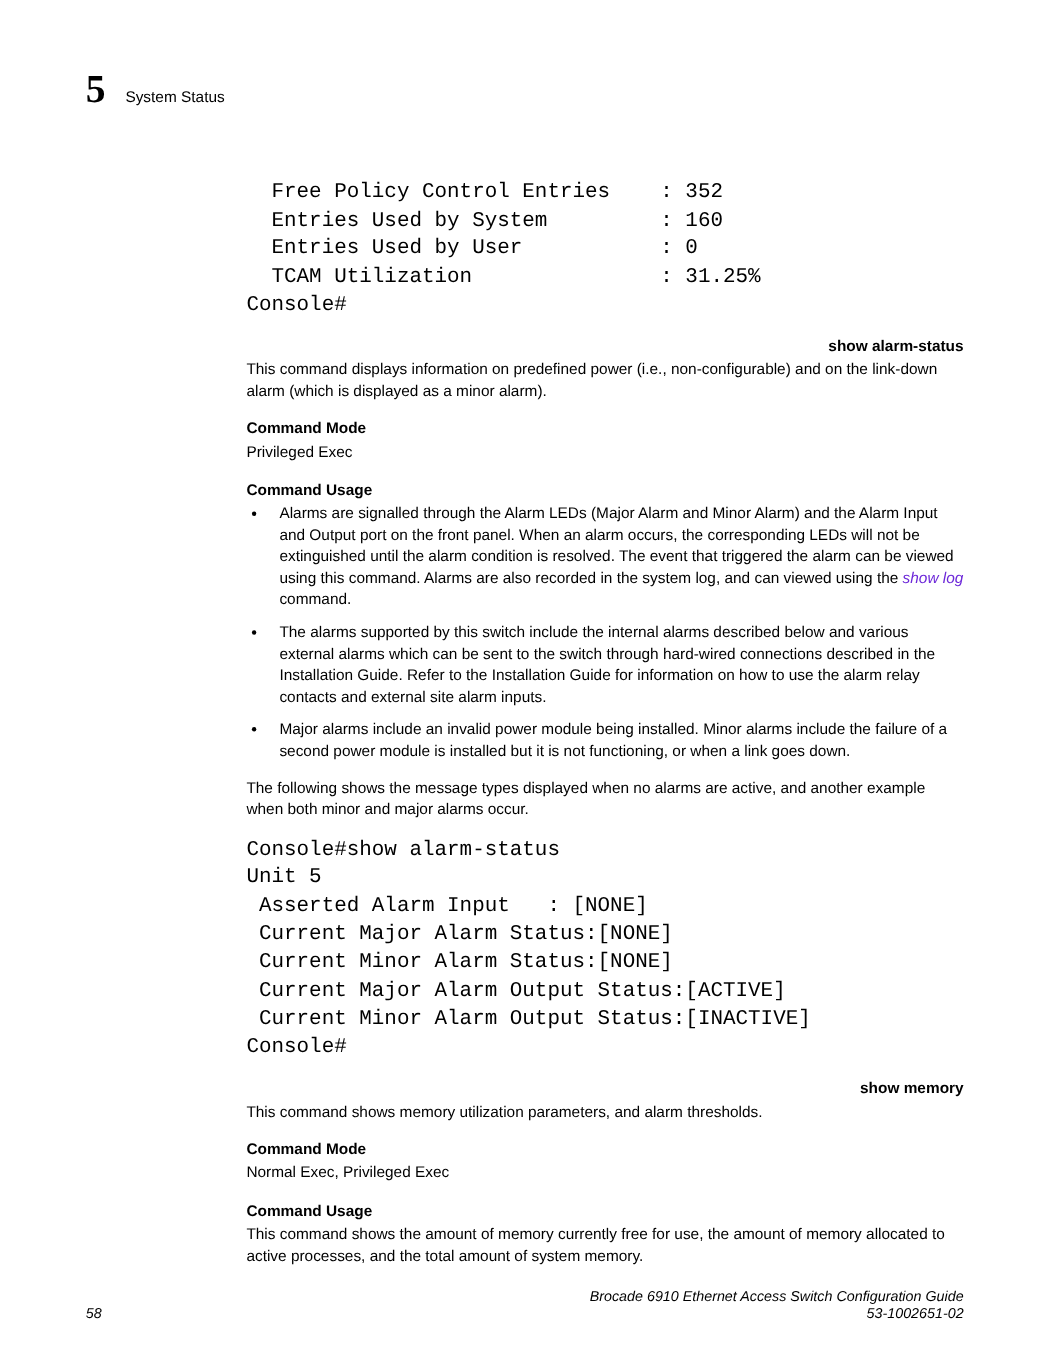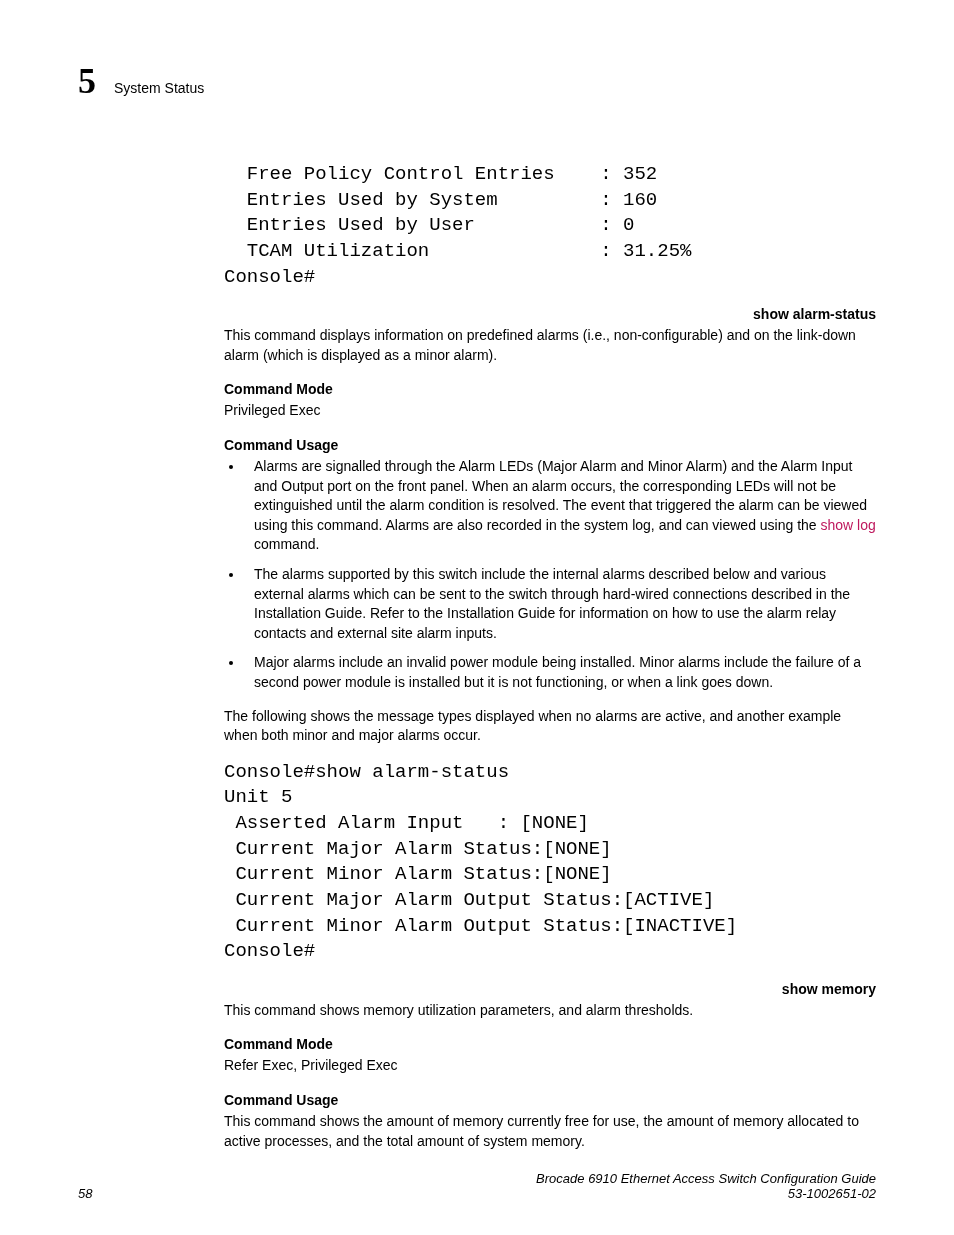--- a/index.html
+++ b/index.html
@@ -61,21 +61,22 @@
     list-style: disc;
     margin: 4px 0 14px 20px;
     padding: 0;
   }
   ul.bullets li {
     margin-bottom: 10px;
     line-height: 1.4;
     padding-left: 10px;
   }
   .link {
-    color: #be185d;
+    color: #6d28d9;
+    font-style: italic;
   }
   .footer {
     position: absolute;
     bottom: 34px;
     left: 78px;
     right: 78px;
     display: flex;
     justify-content: space-between;
     align-items: flex-end;
     font-style: italic;
@@ -97,21 +98,21 @@
     <pre class="code">  Free Policy Control Entries    : 352
   Entries Used by System         : 160
   Entries Used by User           : 0
   TCAM Utilization               : 31.25%
 Console#</pre>
   </div>
 
   <div class="left-heading">show alarm-status</div>
 
   <div class="indent">
-    <p class="body">This command displays information on predefined alarms (i.e., non-configurable) and on the link-down alarm (which is displayed as a minor alarm).</p>
+    <p class="body">This command displays information on predefined power (i.e., non-configurable) and on the link-down alarm (which is displayed as a minor alarm).</p>
 
     <div class="section-label">Command Mode</div>
     <p class="body">Privileged Exec</p>
 
     <div class="section-label">Command Usage</div>
     <ul class="bullets">
       <li>
         <span>Alarms are signalled through the Alarm LEDs (Major Alarm and Minor Alarm) and the Alarm Input and Output port on the front panel. When an alarm occurs, the corresponding LEDs will not be extinguished until the alarm condition is resolved. The event that triggered the alarm can be viewed using this command. Alarms are also recorded in the system log, and can viewed using the </span><span class="link">show log</span><span> command.</span>
       </li>
       <li>The alarms supported by this switch include the internal alarms described below and various external alarms which can be sent to the switch through hard-wired connections described in the Installation Guide. Refer to the Installation Guide for information on how to use the alarm relay contacts and external site alarm inputs.</li>
@@ -128,21 +129,21 @@
  Current Minor Alarm Output Status:[INACTIVE]
 Console#</pre>
   </div>
 
   <div class="left-heading">show memory</div>
 
   <div class="indent">
     <p class="body">This command shows memory utilization parameters, and alarm thresholds.</p>
 
     <div class="section-label">Command Mode</div>
-    <p class="body">Refer Exec, Privileged Exec</p>
+    <p class="body">Normal Exec, Privileged Exec</p>
 
     <div class="section-label">Command Usage</div>
     <p class="body">This command shows the amount of memory currently free for use, the amount of memory allocated to active processes, and the total amount of system memory.</p>
   </div>
 
   <div class="footer">
     <div class="pn">58</div>
     <div class="right">
       <div>Brocade 6910 Ethernet Access Switch Configuration Guide</div>
       <div>53-1002651-02</div>

